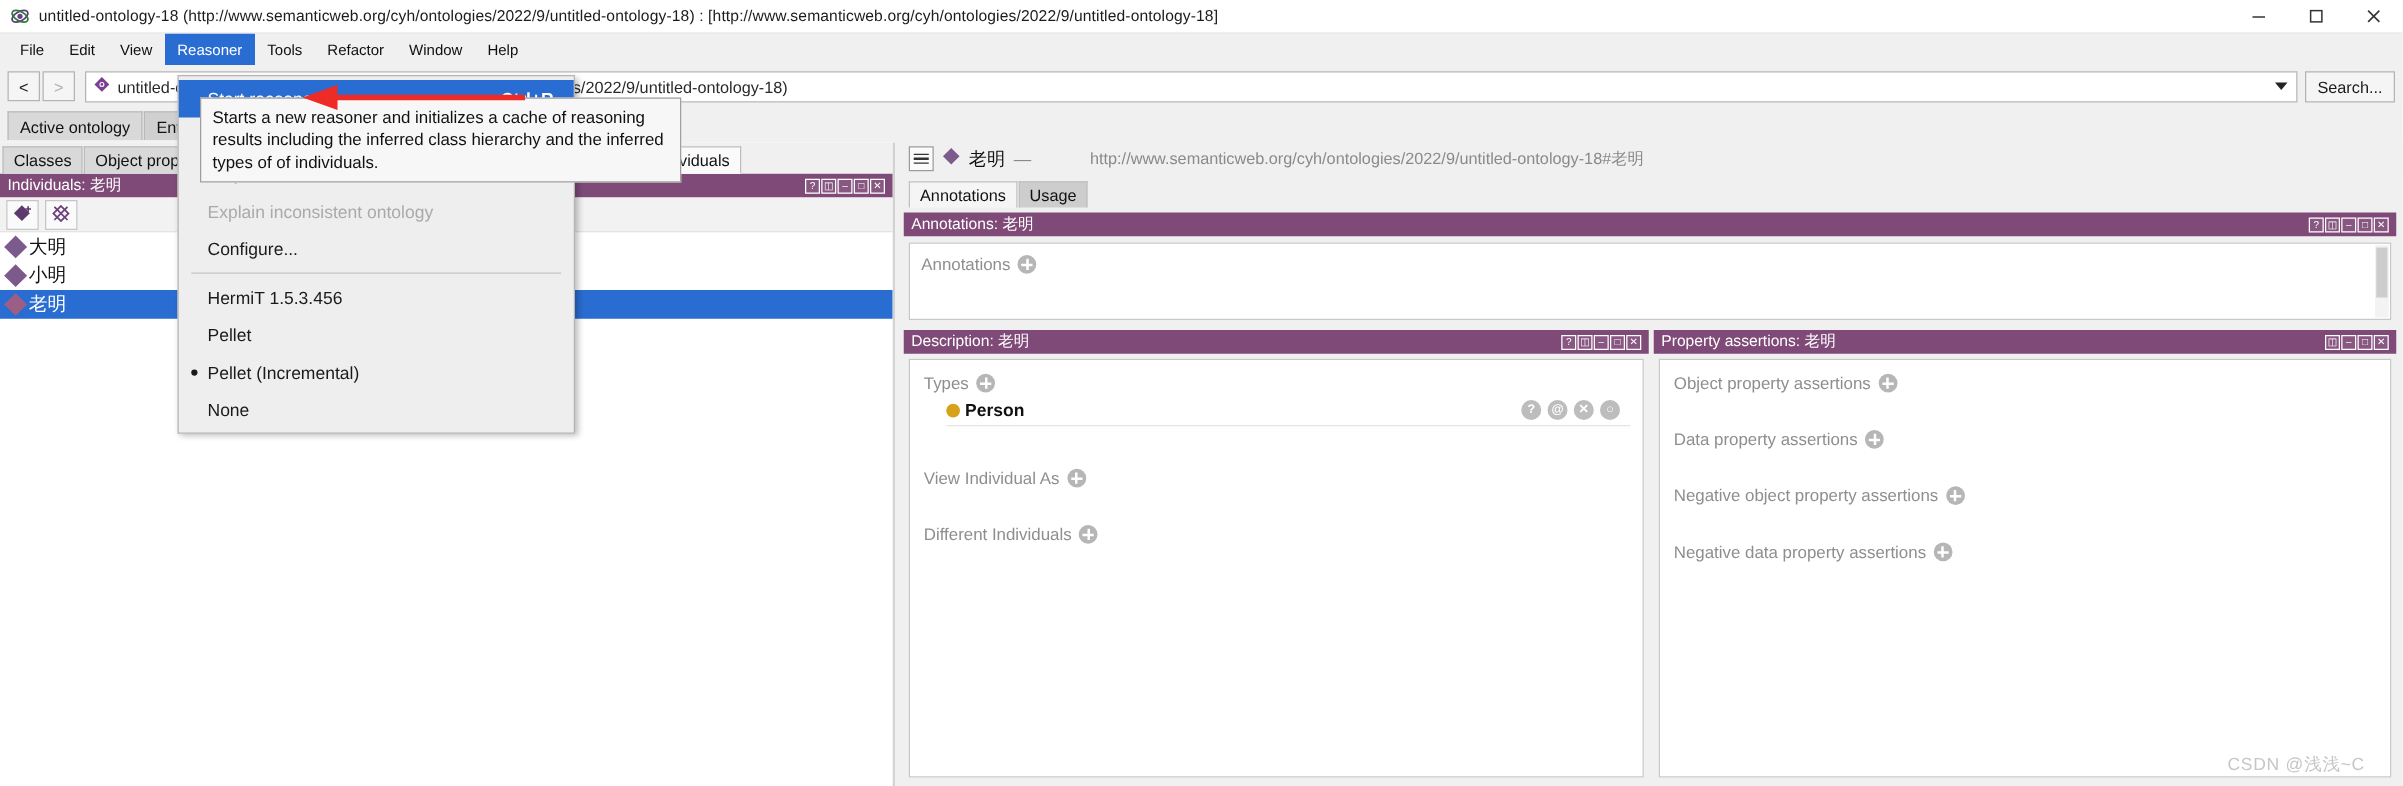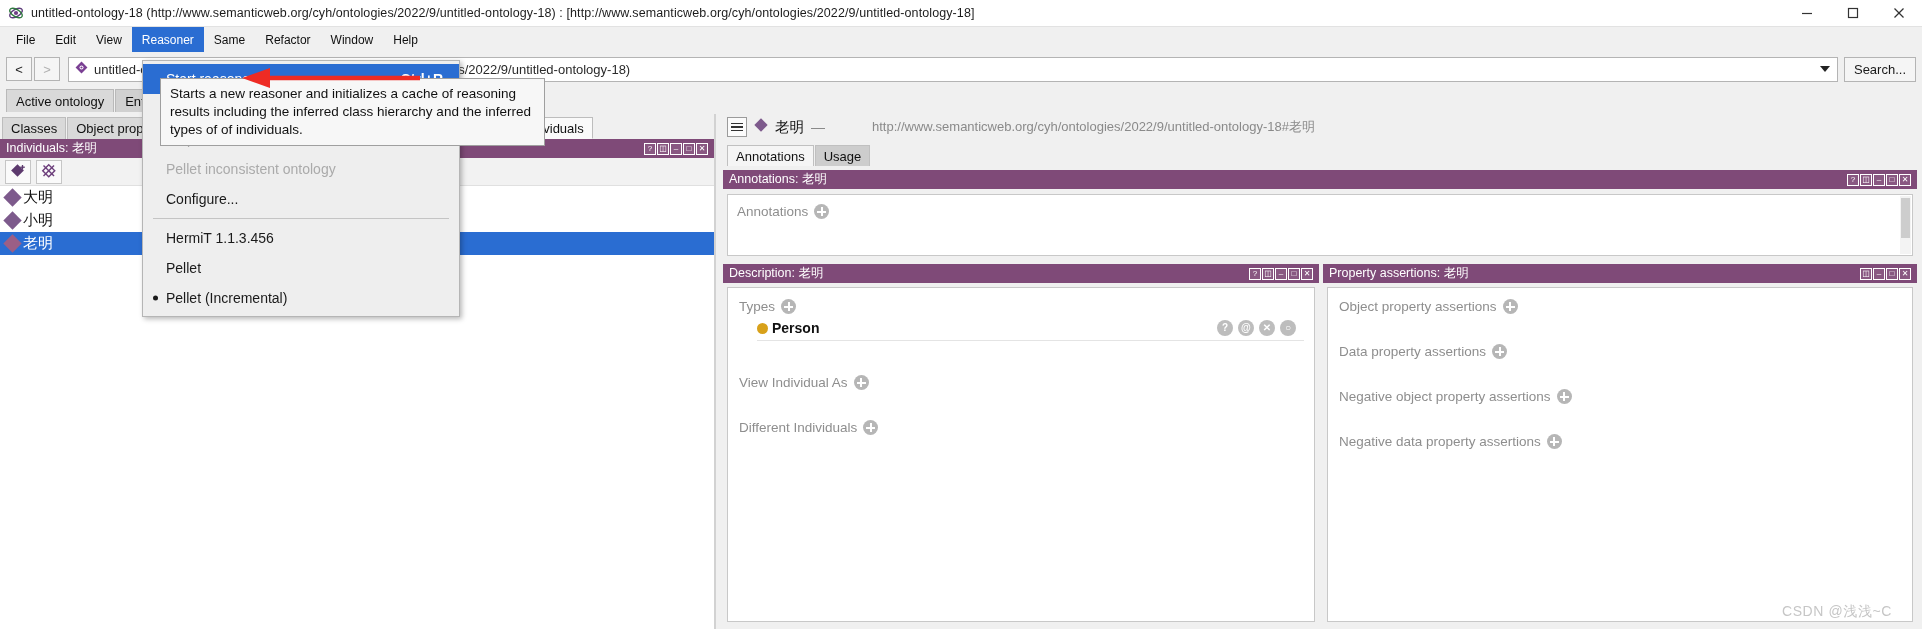--- a/index.html
+++ b/index.html
@@ -324,21 +324,21 @@
           </svg>
       </div>
     </div>
   </div>
 
   <div class="menubar">
     <div class="menu-item first">File</div>
     <div class="menu-item">Edit</div>
     <div class="menu-item">View</div>
     <div class="menu-item active">Reasoner</div>
-    <div class="menu-item">Same</div>
+    <div class="menu-item">Tools</div>
     <div class="menu-item">Refactor</div>
     <div class="menu-item">Window</div>
     <div class="menu-item">Help</div>
   </div>
 
   <div class="navbar">
     <div class="navbtn">&lt;</div>
     <div class="navbtn disabled">&gt;</div>
     <div class="urlbox">
       <span class="url-diamond">
@@ -539,35 +539,38 @@
       <span>Start reasoner</span>
       <span class="accel">Ctrl+R</span>
     </div>
     <div class="dd-item disabled">
       <span>Synchronise reasoner</span>
     </div>
     <div class="dd-item disabled">
       <span>Stop reasoner</span>
     </div>
     <div class="dd-item disabled">
-      <span>Pellet inconsistent ontology</span>
+      <span>Explain inconsistent ontology</span>
     </div>
     <div class="dd-item">
       <span>Configure...</span>
     </div>
     <div class="dd-sep"></div>
     <div class="dd-item">
-      <span>HermiT 1.1.3.456</span>
+      <span>HermiT 1.5.3.456</span>
     </div>
     <div class="dd-item">
       <span>Pellet</span>
     </div>
     <div class="dd-item">
       <span class="dd-radio"></span>
       <span>Pellet (Incremental)</span>
+    </div>
+    <div class="dd-item">
+      <span>None</span>
     </div>
   </div>
 
   <div class="tooltip">Starts a new reasoner and initializes a cache of reasoning results including the inferred class hierarchy and the inferred types of of individuals.</div>
 
   <div class="red-arrow">
     <svg width="180" height="22" viewBox="0 0 180 22">
       <line x1="26" y1="11" x2="178" y2="11" stroke="#ee2b24" stroke-width="4.5"></line>
       <polygon points="0,11 28,1 28,21" fill="#ee2b24"></polygon>
     </svg>

